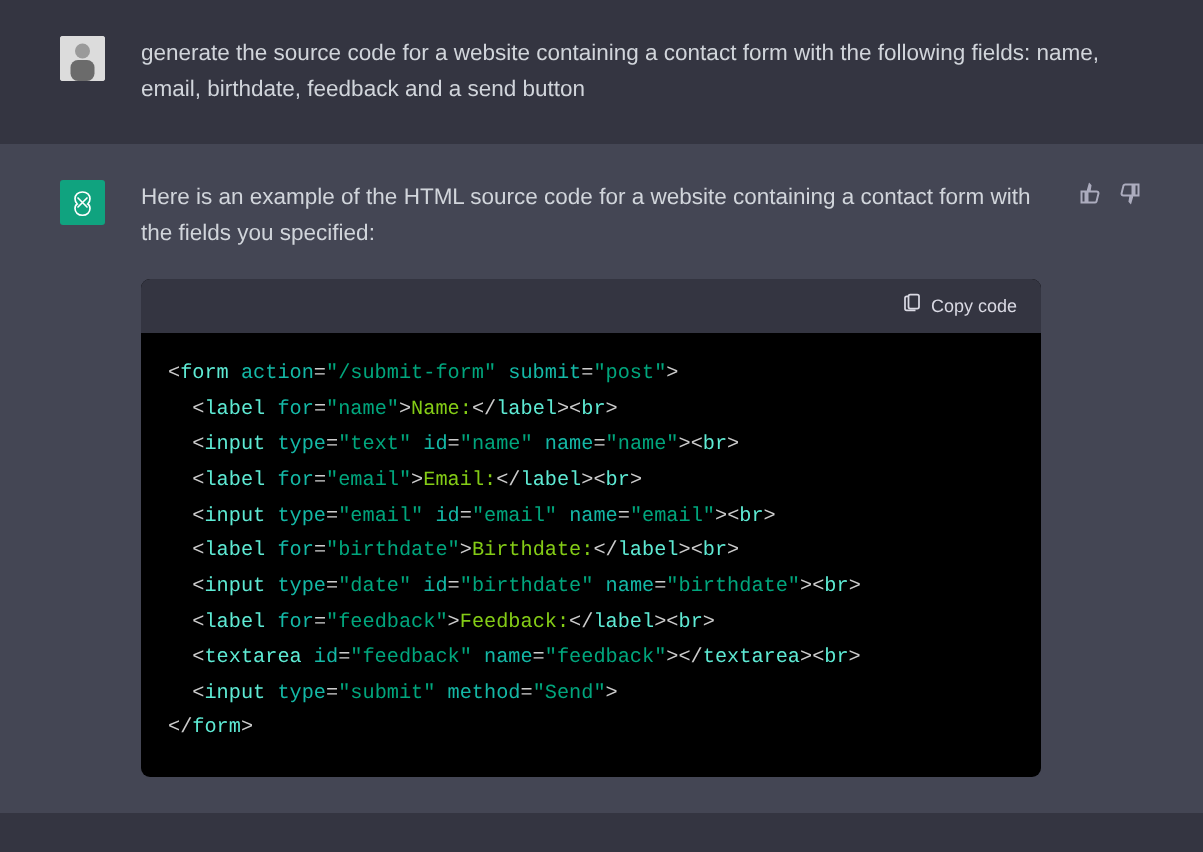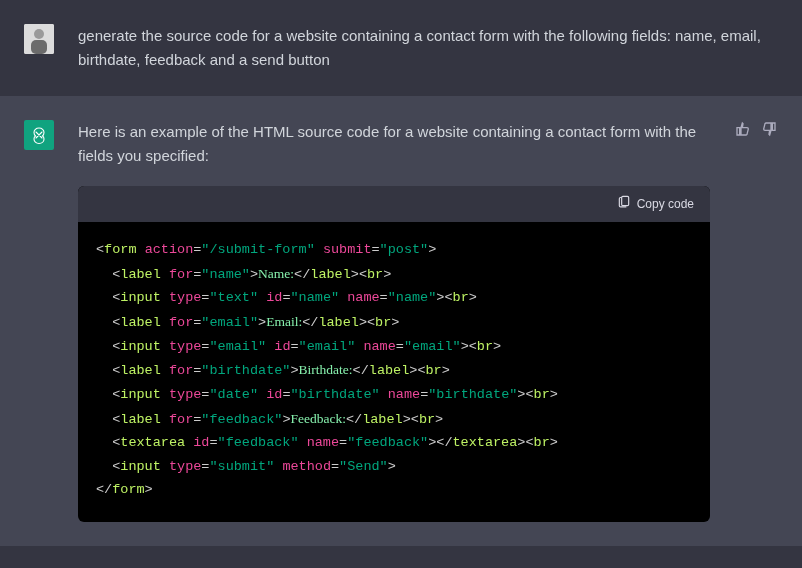--- a/index.html
+++ b/index.html
@@ -7,21 +7,21 @@
     font-family: -apple-system, BlinkMacSystemFont, "Segoe UI", Helvetica, Arial, sans-serif;
     background: #343541;
     width: 802px;
     height: 568px;
     overflow: hidden;
     color: #ececf1;
     font-size: 15px;
     line-height: 1.6;
   }
 
-  .msg { display: flex; padding: 24px 24px; gap: 24px; }
+  .msg { display: flex; padding: 24px 40px; gap: 24px; }
   .msg.user { background: #343541; }
   .msg.assistant { background: #444654; }
 
   .avatar {
     width: 30px; height: 30px; flex-shrink: 0; border-radius: 2px;
     display: flex; align-items: center; justify-content: center;
     font-size: 14px;
   }
   .avatar.user-av { background: #e6e6e6; overflow: hidden; }
   .avatar.user-av svg { width: 30px; height: 30px; }
@@ -52,24 +52,24 @@
 
   pre {
     padding: 16px 18px 20px;
     font-family: "SFMono-Regular", Consolas, "Liberation Mono", Menlo, monospace;
     font-size: 13.5px;
     line-height: 1.75;
     color: #fff;
     overflow-x: auto;
     white-space: pre;
   }
-  .tok-tag   { color: #bef264; }
-  .tok-attr  { color: #ec4899; }
+  .tok-tag   { color: #5eead4; }
+  .tok-attr  { color: #14b8a6; }
   .tok-str   { color: #00a67d; }
-  .tok-text  { color: #86efac; font-family: Liberation Serif, serif; }
+  .tok-text  { color: #84cc16; }
   .tok-punct { color: #cccccc; }
 </style>
 </head>
 <body>
 
 <div class="msg user">
   <div class="avatar user-av">
     <svg viewBox="0 0 30 30">
       <rect width="30" height="30" fill="#dcdcdc"></rect>
       <circle cx="15" cy="10" r="5" fill="#9a9a9a"></circle>

